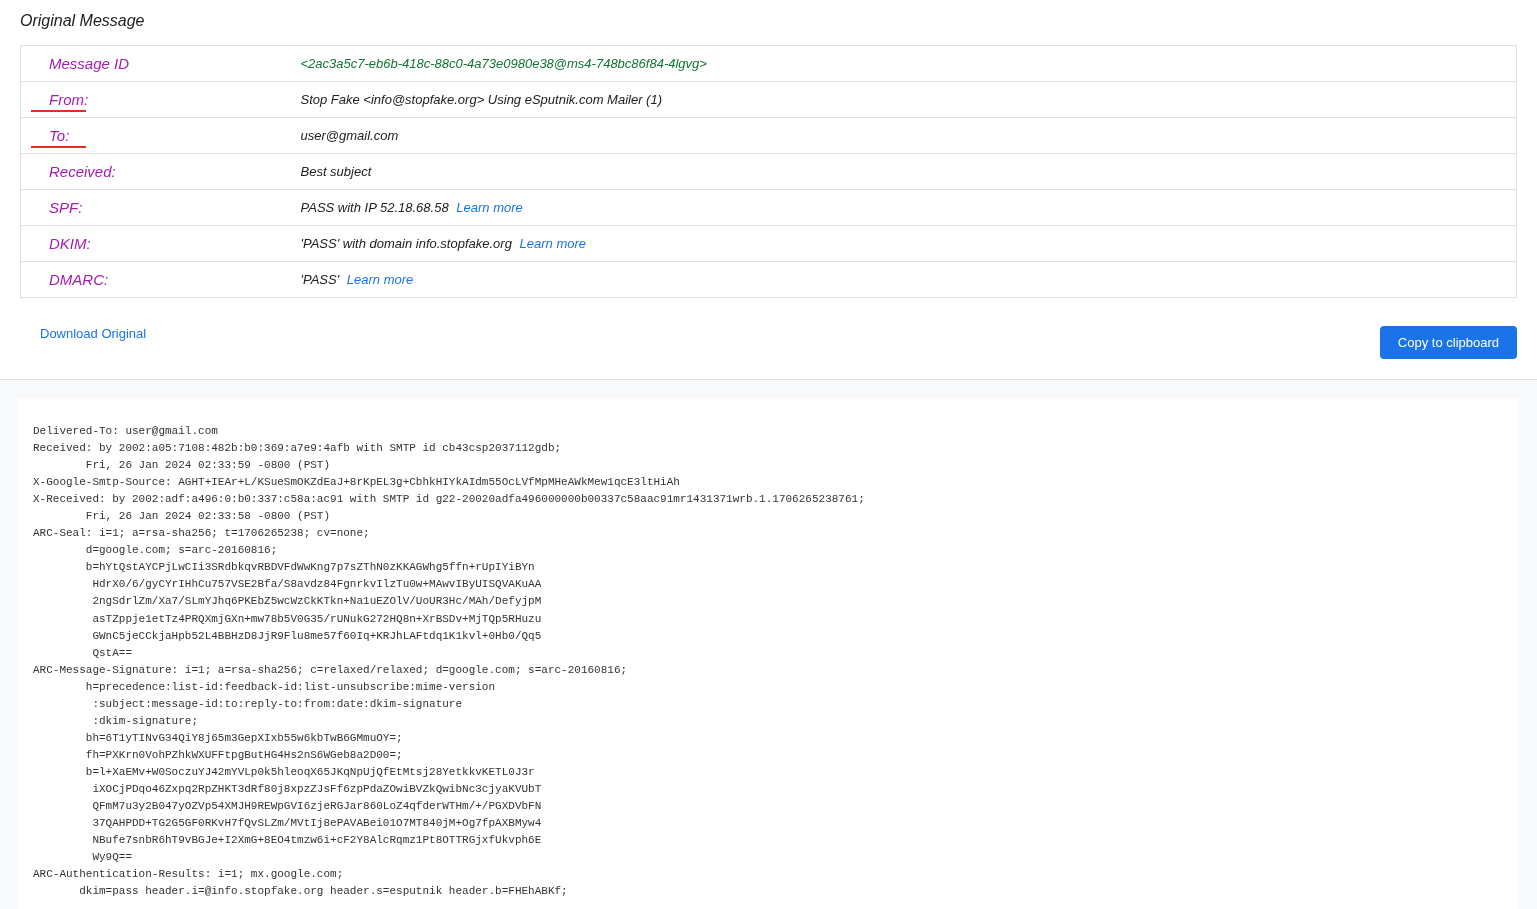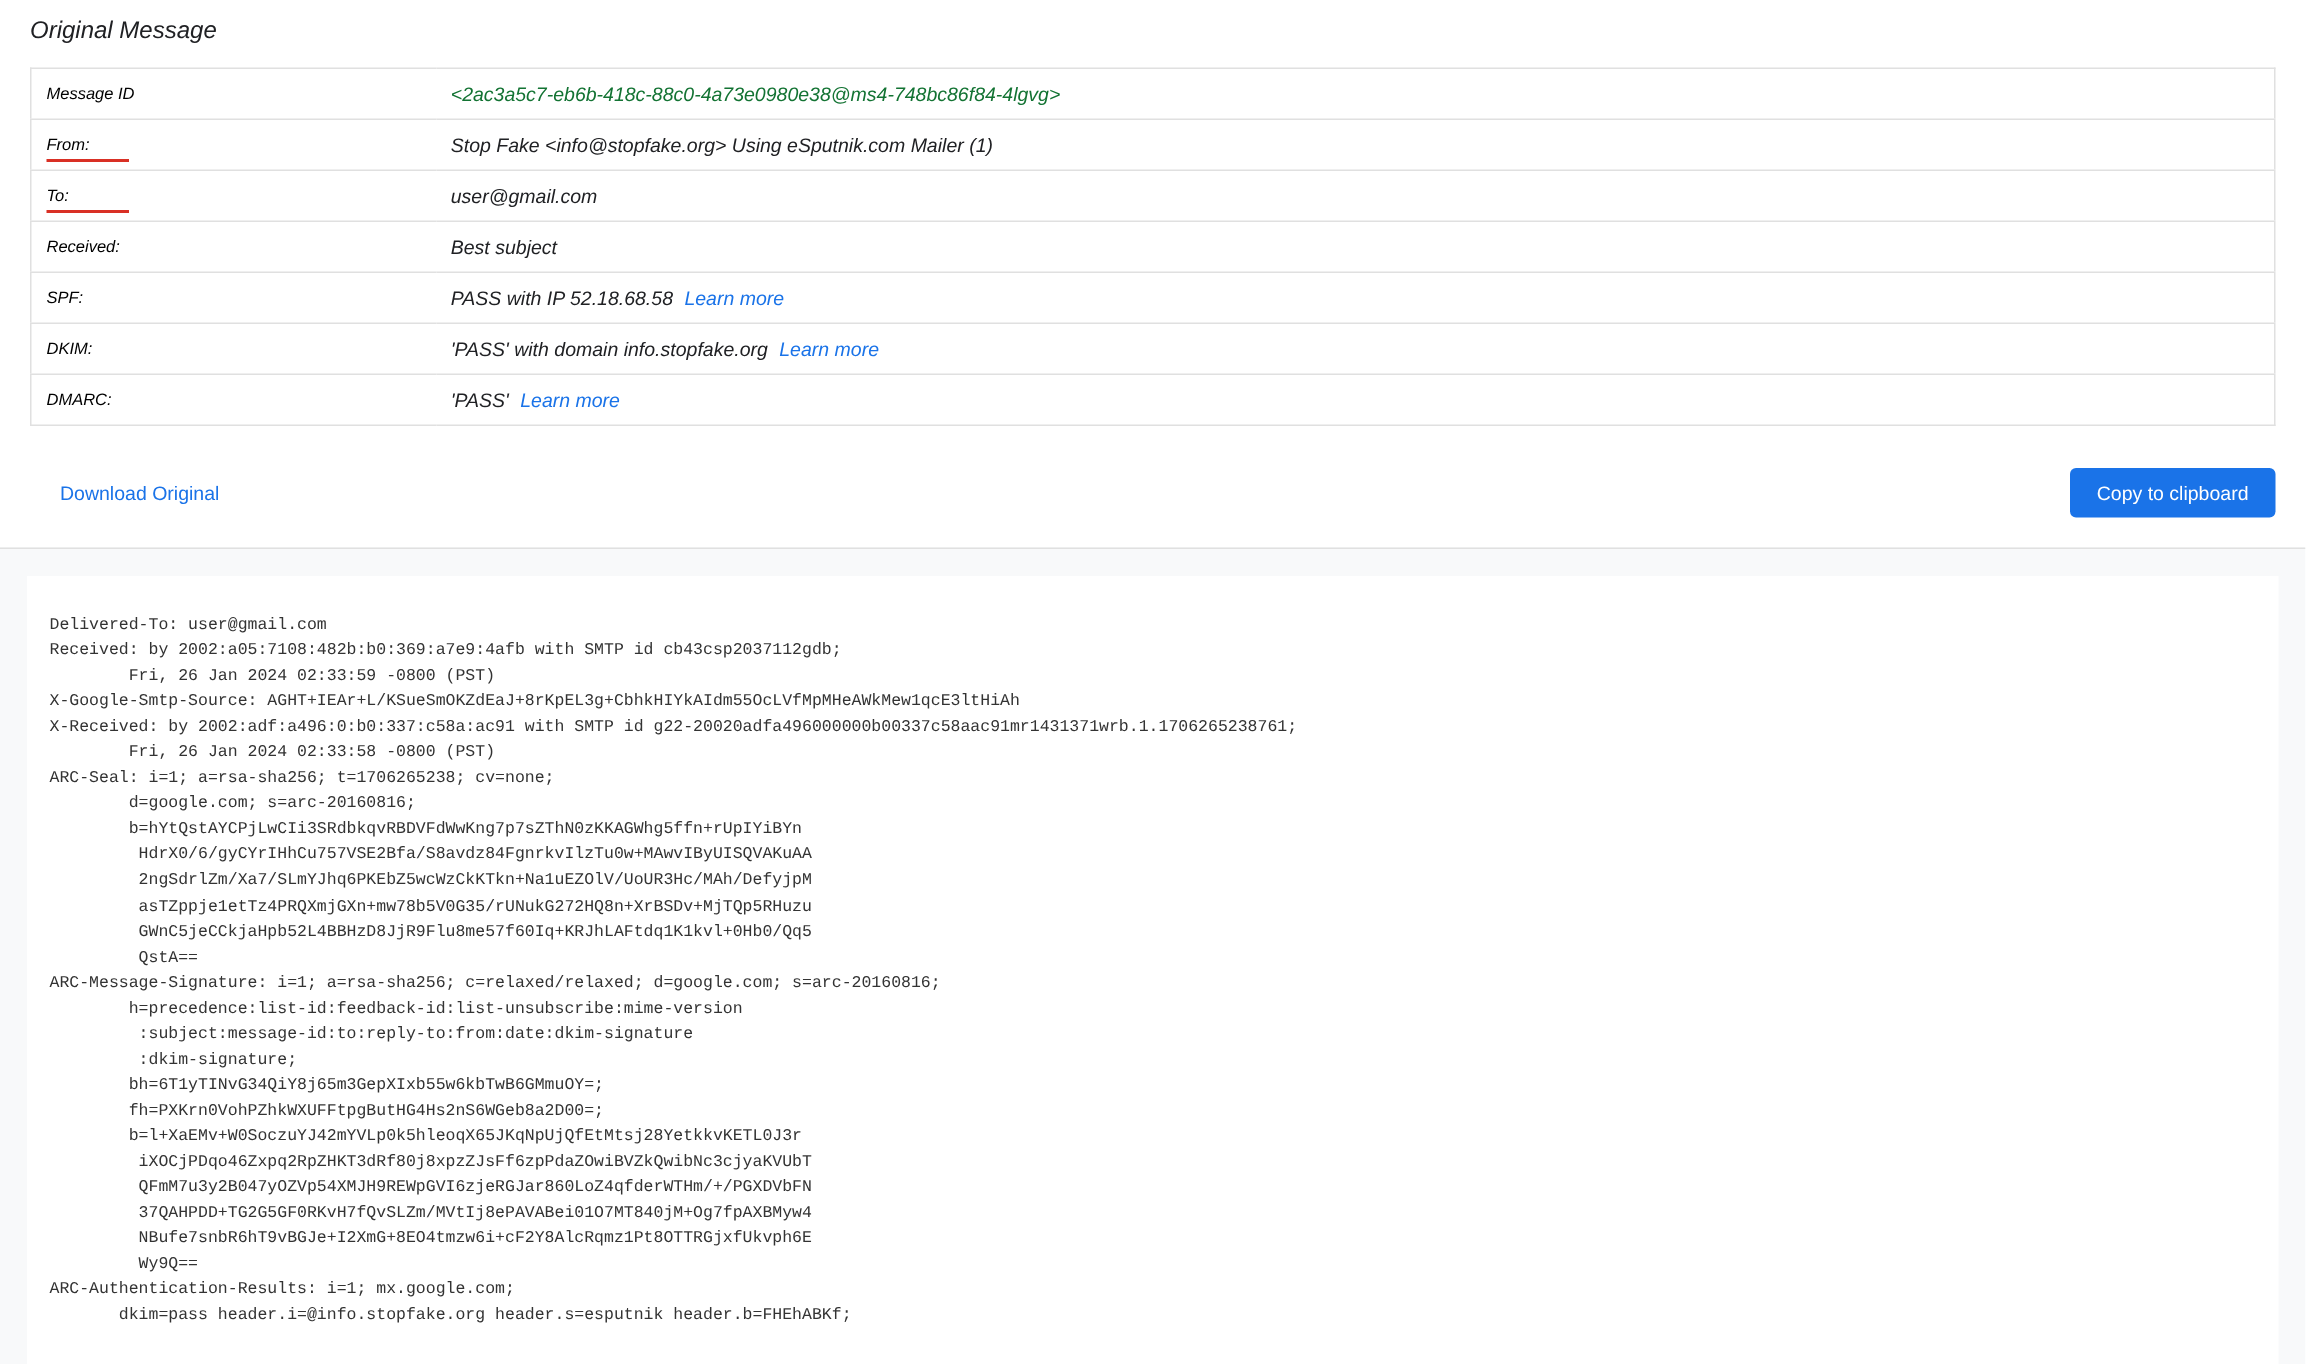--- a/index.html
+++ b/index.html
@@ -33,24 +33,24 @@
       border-collapse: collapse;
     }
     .info-row {
       border-bottom: 1px solid #e0e0e0;
     }
     .info-row:last-child {
       border-bottom: none;
     }
     .info-label {
       width: 270px;
-      padding: 9px 10px;
+      padding: 9px 28px;
       vertical-align: middle;
-      font-size: 11px;
-      color: #000000;
+      font-size: 15px;
+      color: #a21caf;
       position: relative;
     }
     .info-value {
       padding: 9px 10px;
       vertical-align: middle;
       font-size: 13px;
       color: #202124;
     }
     .message-id-value {
       color: #137333;
@@ -71,21 +71,20 @@
     }
     .red-underline-from {
       width: 55px;
     }
     .red-underline-to {
       width: 55px;
     }
     .action-bar {
       display: flex;
       justify-content: space-between;
-      align-items: center;
       padding: 18px 20px 20px 20px;
     }
     .download-link {
       color: #1a73e8;
       text-decoration: none;
       cursor: pointer;
       font-size: 13px;
       padding-left: 20px;
     }
     .copy-button {

